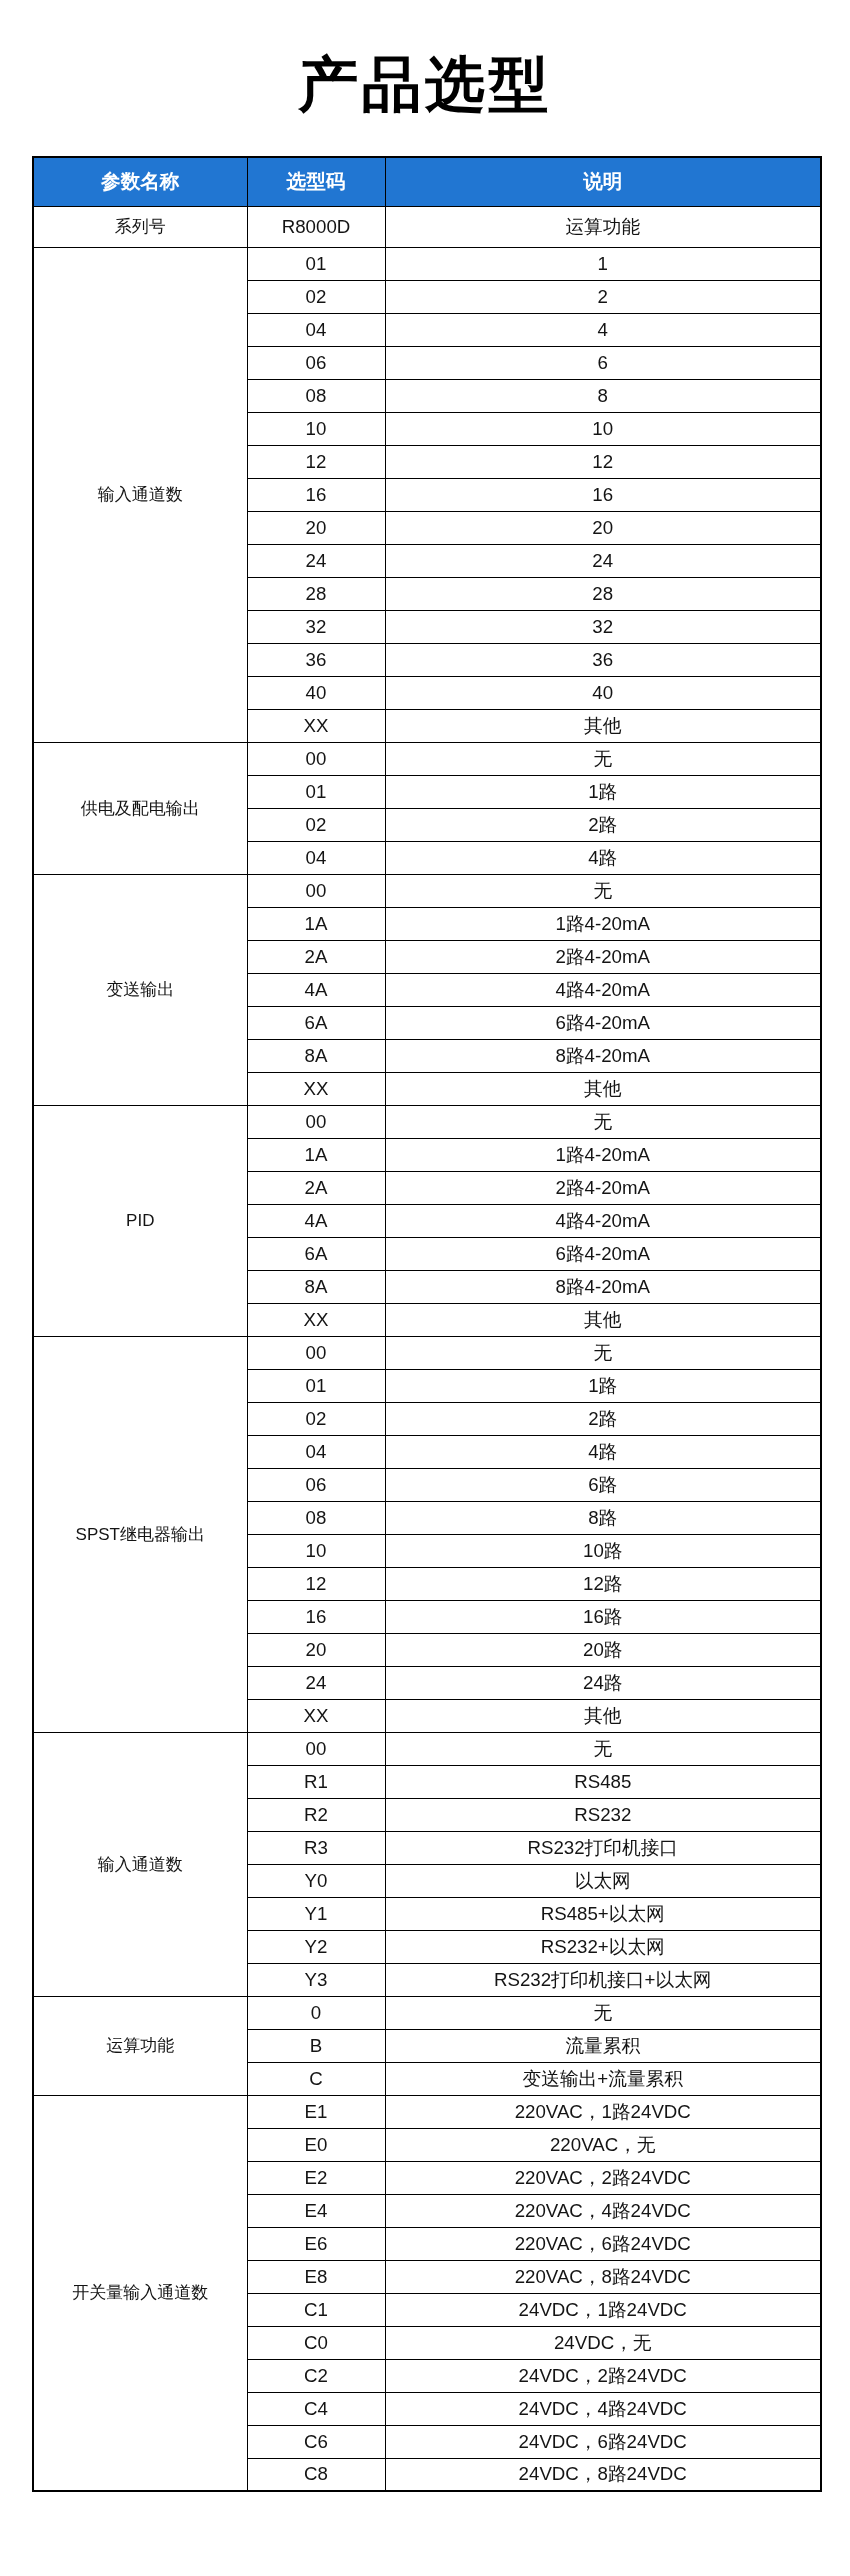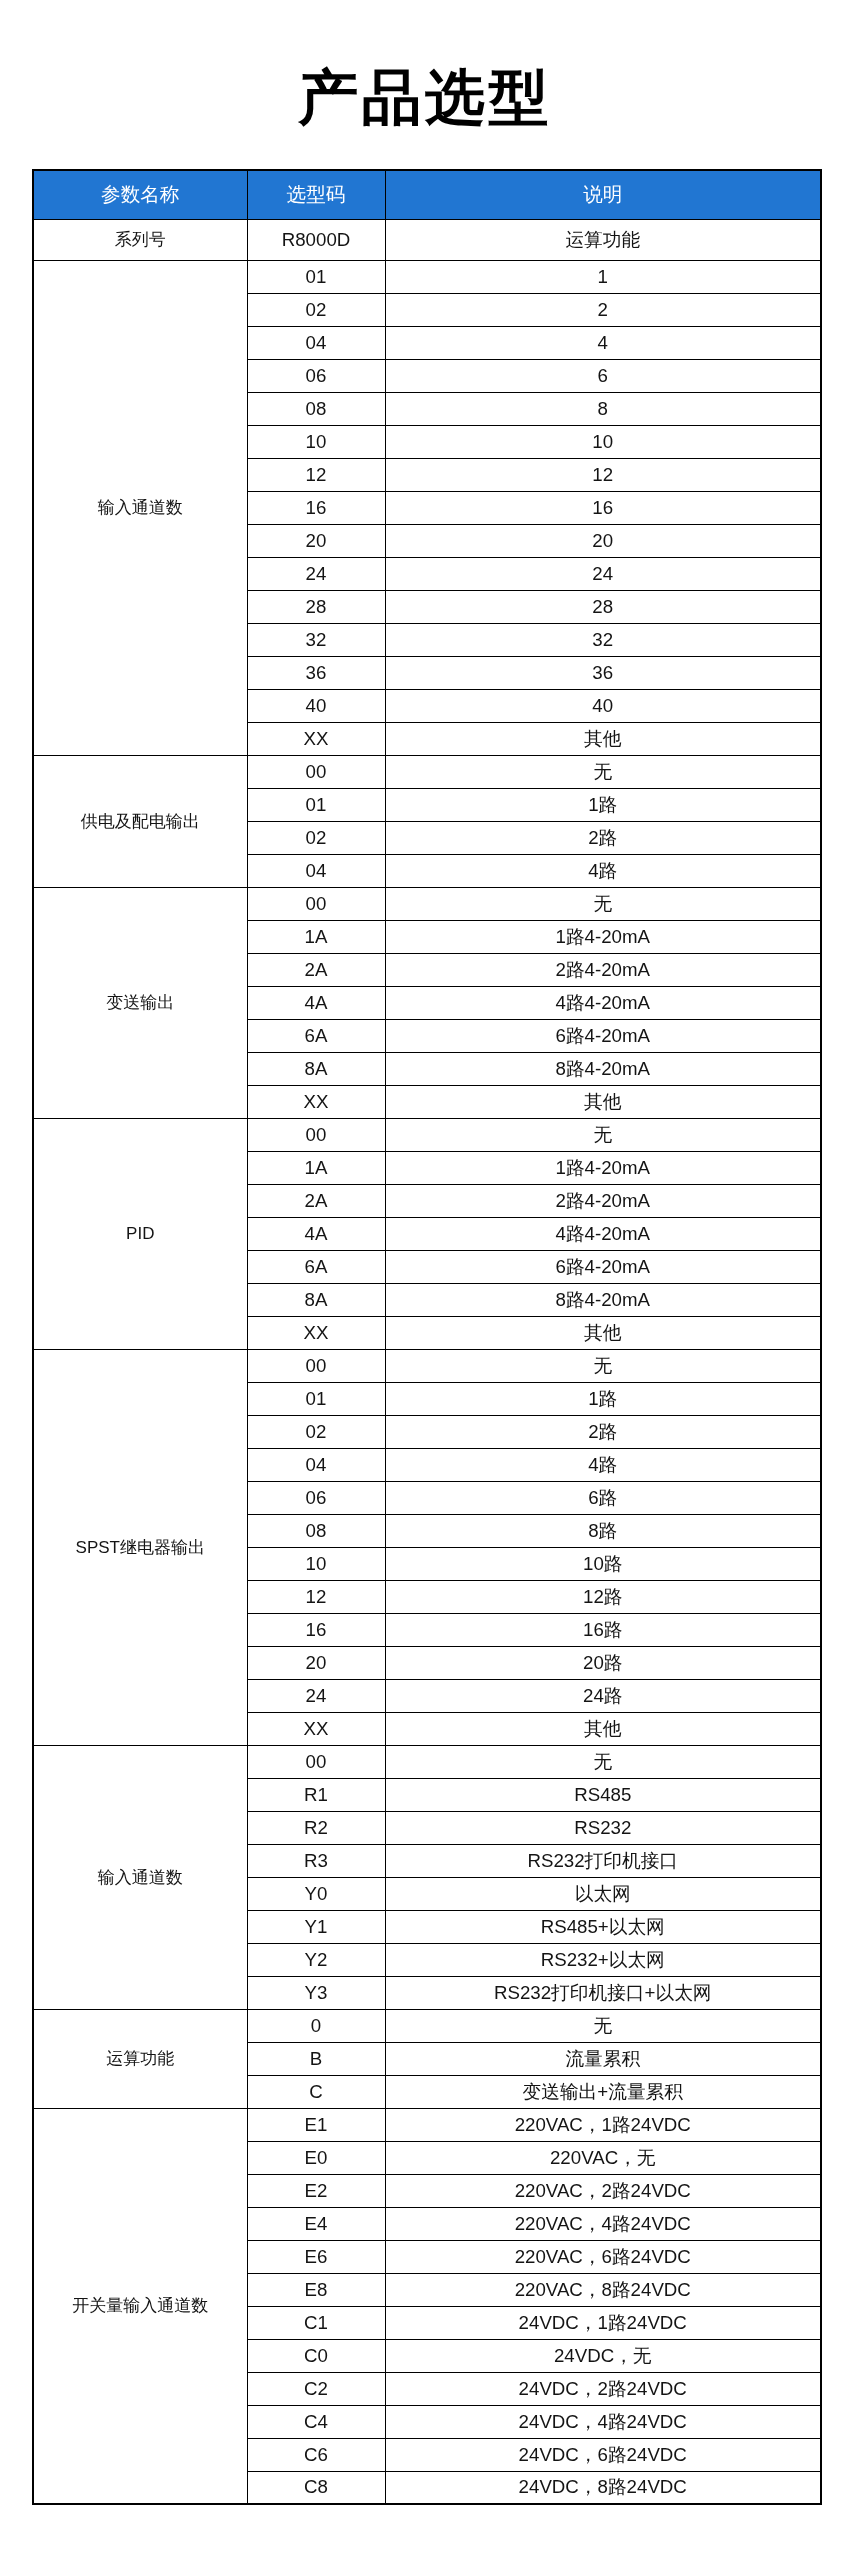--- a/index.html
+++ b/index.html
@@ -4,21 +4,21 @@
 <style>
   html, body { margin: 0; padding: 0; }
   body {
     width: 850px;
     height: 2576px;
     background: #ffffff;
     font-family: "Liberation Sans", sans-serif;
     color: #141414;
   }
   .page-title {
-    margin: 65px 0 0 0;
+    margin: 52px 0 0 0;
     text-align: center;
     font-size: 60px;
     line-height: 66px;
     font-weight: bold;
     letter-spacing: 3.4px;
     color: #000000;
   }
   table.sel-table {
     border-collapse: collapse;
     table-layout: fixed;
@@ -32,21 +32,21 @@
     vertical-align: middle;
     border: 0.9px solid #000000;
     overflow: hidden;
     white-space: nowrap;
   }
   .sel-table thead tr { height: 49px; }
   .sel-table thead th {
     background: #2176D2;
     color: #ffffff;
     font-size: 19.6px;
-    font-weight: normal;
+    font-weight: bold;
     border: 1.7px solid #000000;
     border-top-width: 2.6px;
   }
   .sel-table tbody tr { height: 33px; }
   .sel-table tbody tr.series-row { height: 41px; }
   .sel-table td { font-size: 18.7px; }
   .sel-table td.param-cell {
     font-size: 17px;
     border-left: 2.6px solid #000000;
     border-right: 1.7px solid #000000;

